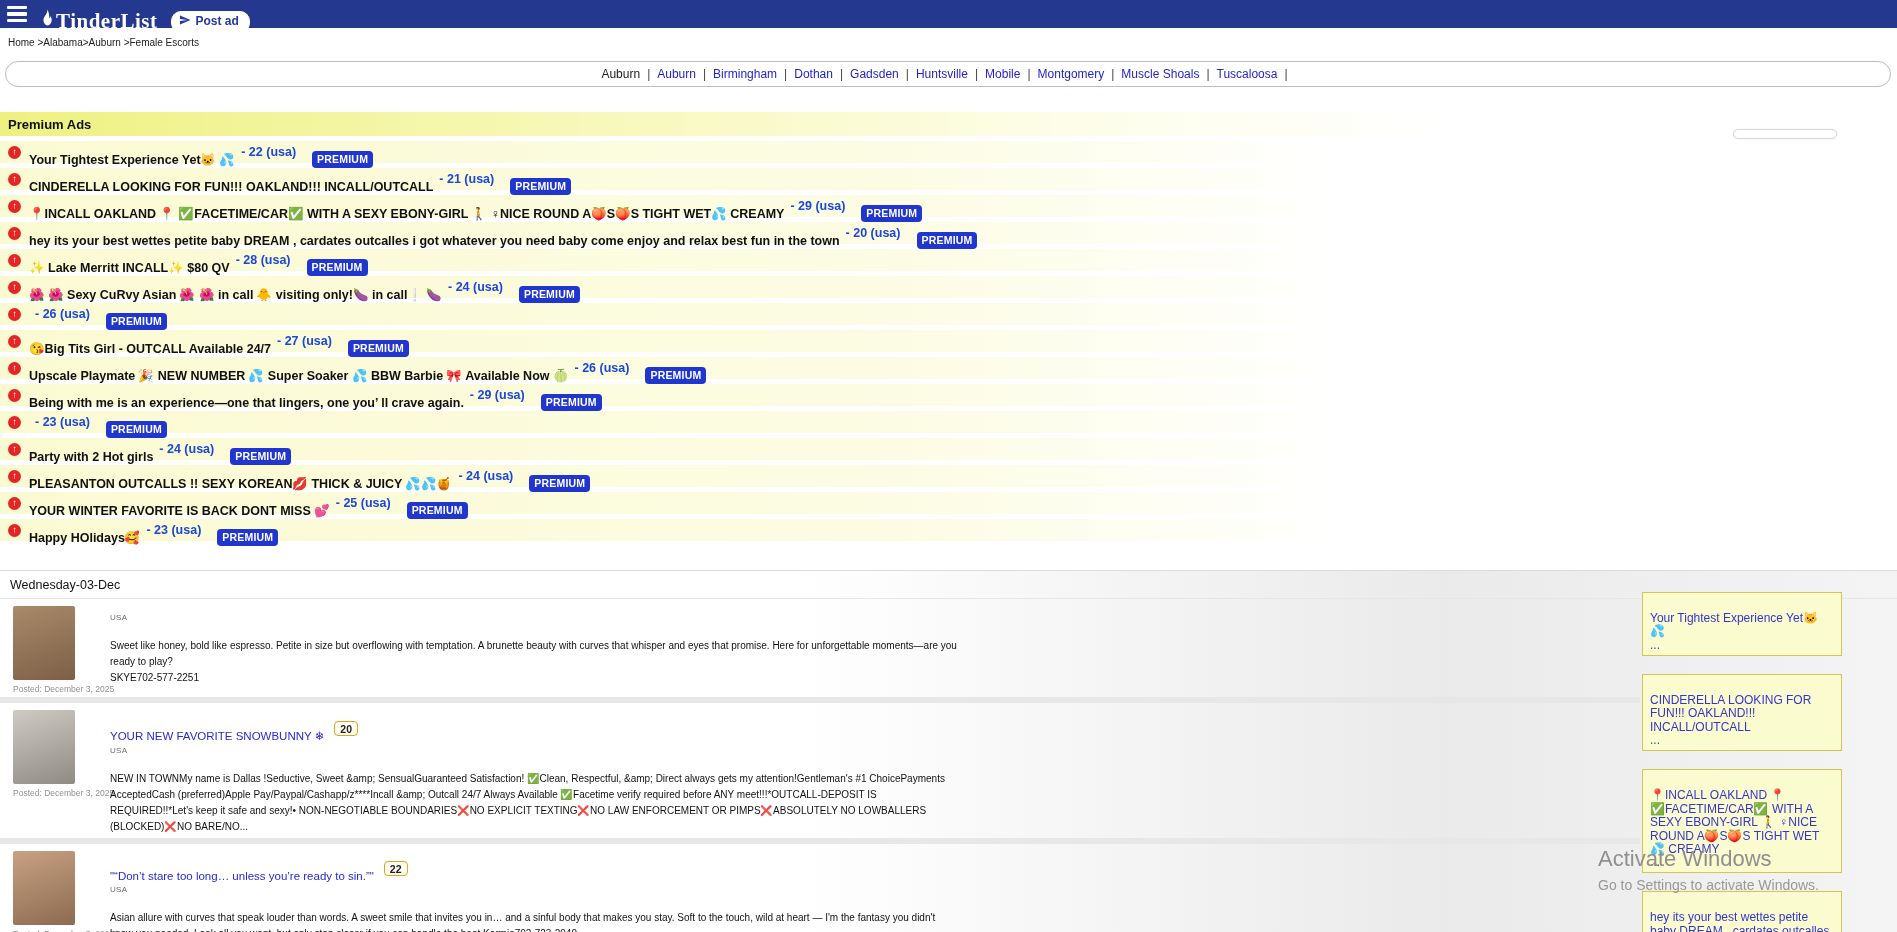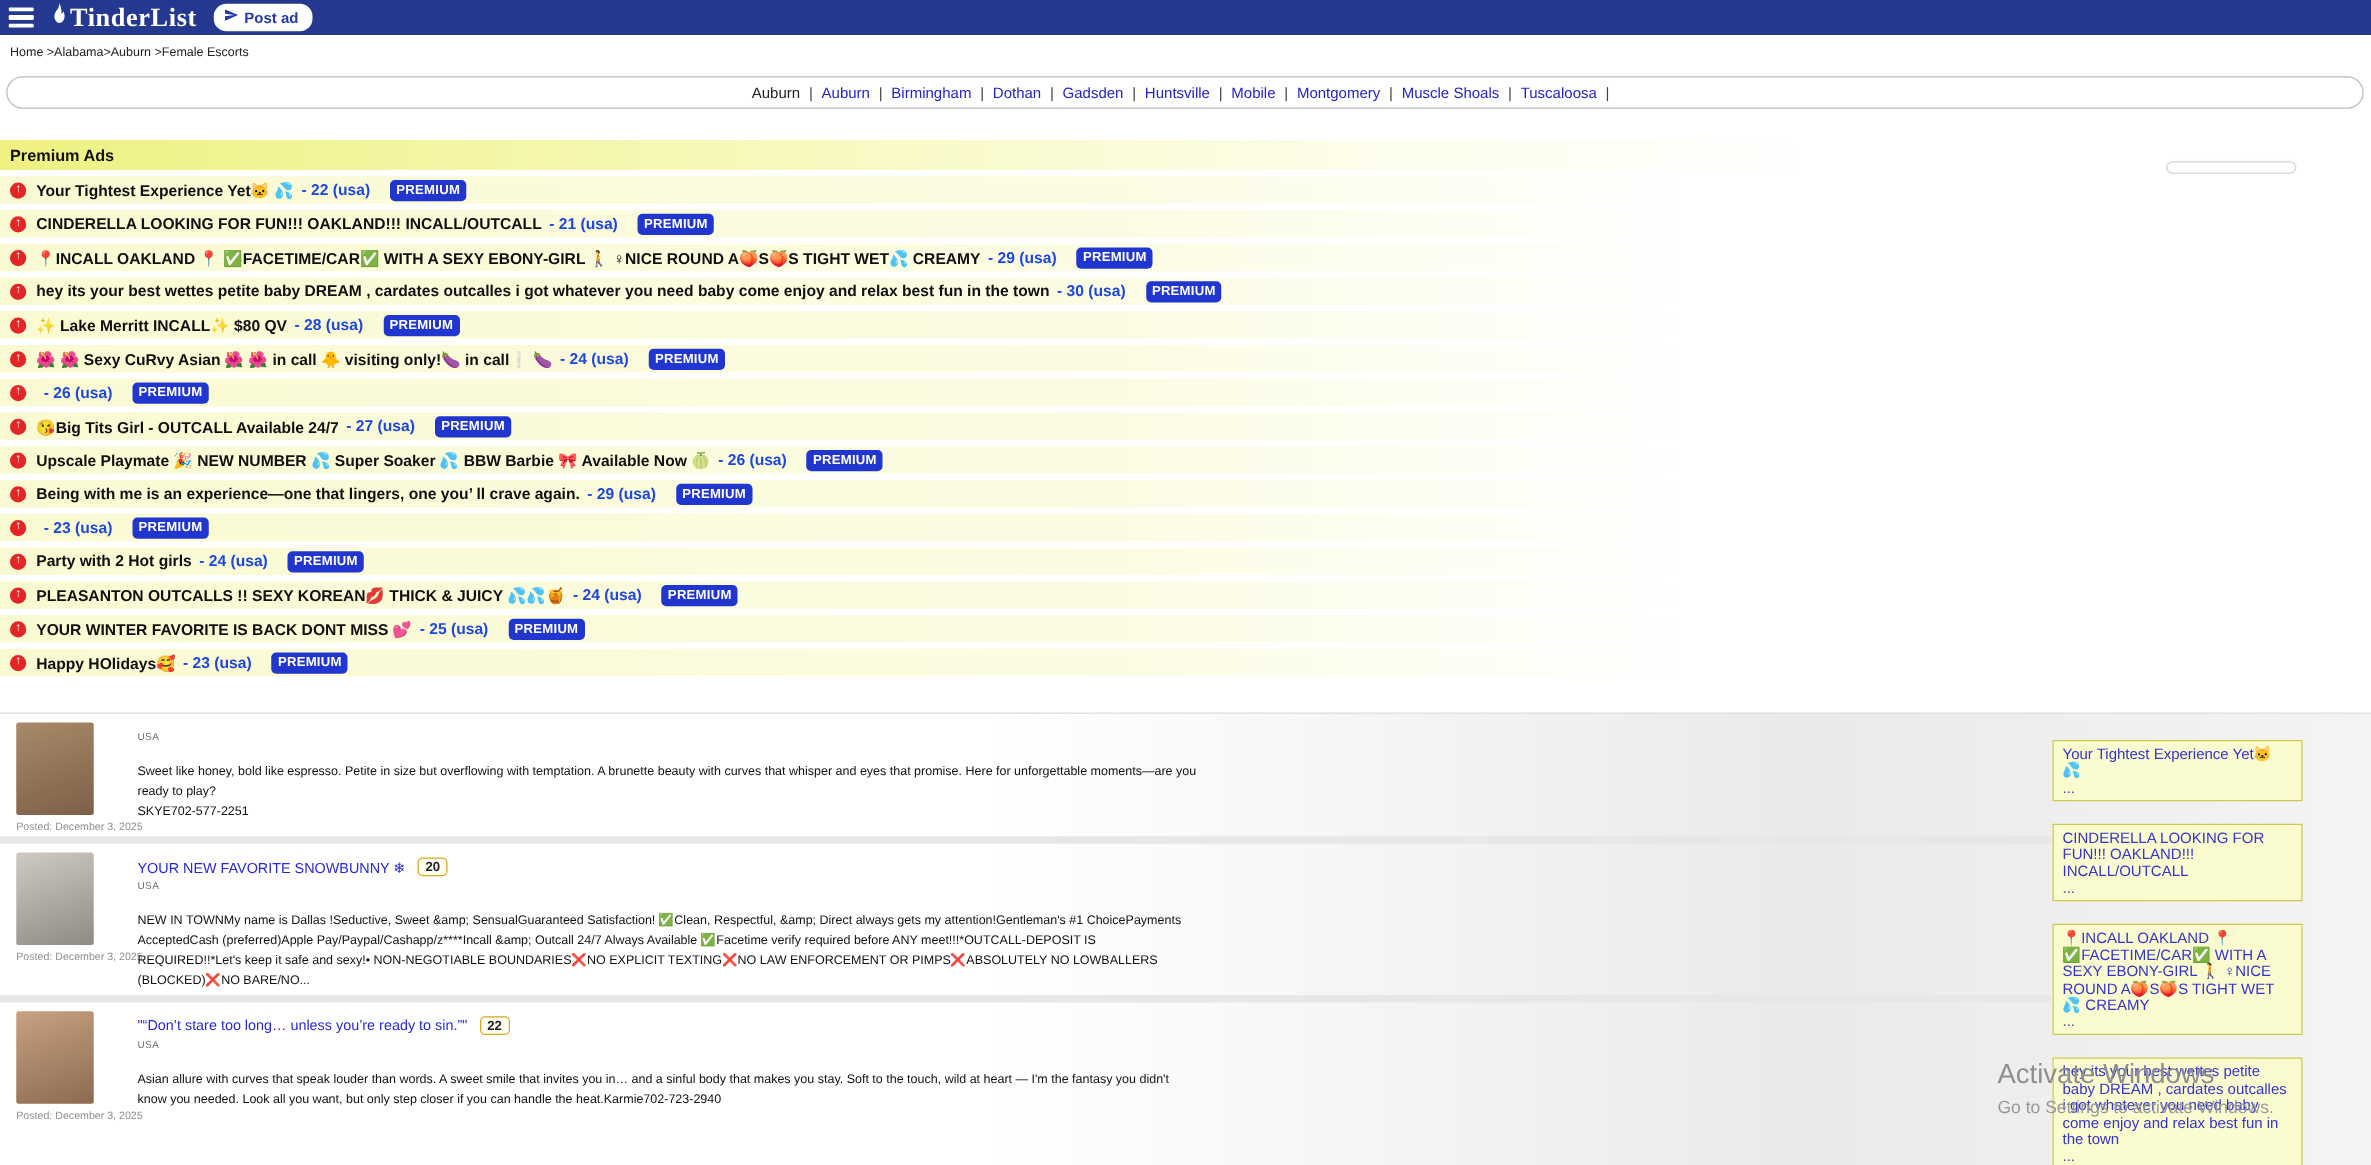--- a/index.html
+++ b/index.html
@@ -1,21 +1,21 @@
 <!DOCTYPE html>
 <html><head>
 <meta charset="utf-8">
 <style>
   * { box-sizing: border-box; }
   html,body { margin:0; padding:0; }
   body {
     width:1897px; height:932px; position:relative; overflow:hidden;
     background:#ffffff; font-family:"Liberation Sans", sans-serif;
   }
-  a { text-decoration:none; cursor:pointer; }
+  a { text-decoration:none; cursor:pointer;margin-top:15px; }
 
   
   .navbar { position:absolute; top:0; left:0; width:100%; height:28px;
     background:#24388f; display:flex; align-items:center; padding-left:7px; }
   .burger { display:flex; flex-direction:column; justify-content:center; gap:3px;
     width:22px; height:20px; margin-right:10px; cursor:pointer; }
   .burger i { display:block; width:20px; height:3.2px; background:#fff; border-radius:1px; }
   .brand { display:flex; align-items:center; color:#fff;
     font-family:"Liberation Serif", serif; font-size:21px; font-weight:bold; letter-spacing:.5px; }
   .brand svg { margin-right:2px; }
@@ -142,21 +142,21 @@
         </span>
     <a class="p-title">📍INCALL OAKLAND 📍 ✅FACETIME/CAR✅ WITH A SEXY EBONY-GIRL 🚶 ♀NICE ROUND A🍑S🍑S TIGHT WET💦 CREAMY</a>
     <span class="p-meta">- 29 (usa)</span>
     <a class="p-badge">PREMIUM</a>
   </div>
       <div class="p-row">
     <span class="up-ico">
           <b>↑</b>
         </span>
     <a class="p-title">hey its your best wettes petite baby DREAM , cardates outcalles i got whatever you need baby come enjoy and relax best fun in the town</a>
-    <span class="p-meta">- 30 (usa)</span>
+    <span class="p-meta">- 20 (usa)</span>
     <a class="p-badge">PREMIUM</a>
   </div>
       <div class="p-row">
     <span class="up-ico">
           <b>↑</b>
         </span>
     <a class="p-title">✨ Lake Merritt INCALL✨ $80 QV</a>
     <span class="p-meta">- 28 (usa)</span>
     <a class="p-badge">PREMIUM</a>
   </div>
@@ -235,20 +235,21 @@
           <b>↑</b>
         </span>
     <a class="p-title">Happy HOlidays🥰</a>
     <span class="p-meta">- 23 (usa)</span>
     <a class="p-badge">PREMIUM</a>
   </div>
     </div>
 </div>
 
 <div class="listings">
+  <div class="date-head">Wednesday-03-Dec</div>
   <div id="listing-rows">
       <div>
     <div class="listing">
       <div class="l-left">
         <div class="l-photo" style="background: linear-gradient(160deg, rgb(169, 138, 106), rgb(124, 95, 70));"></div>
         <div class="l-posted">Posted: December 3, 2025</div>
       </div>
       <div class="l-body">
         <div class="l-country">USA</div>
         <div class="l-desc">

